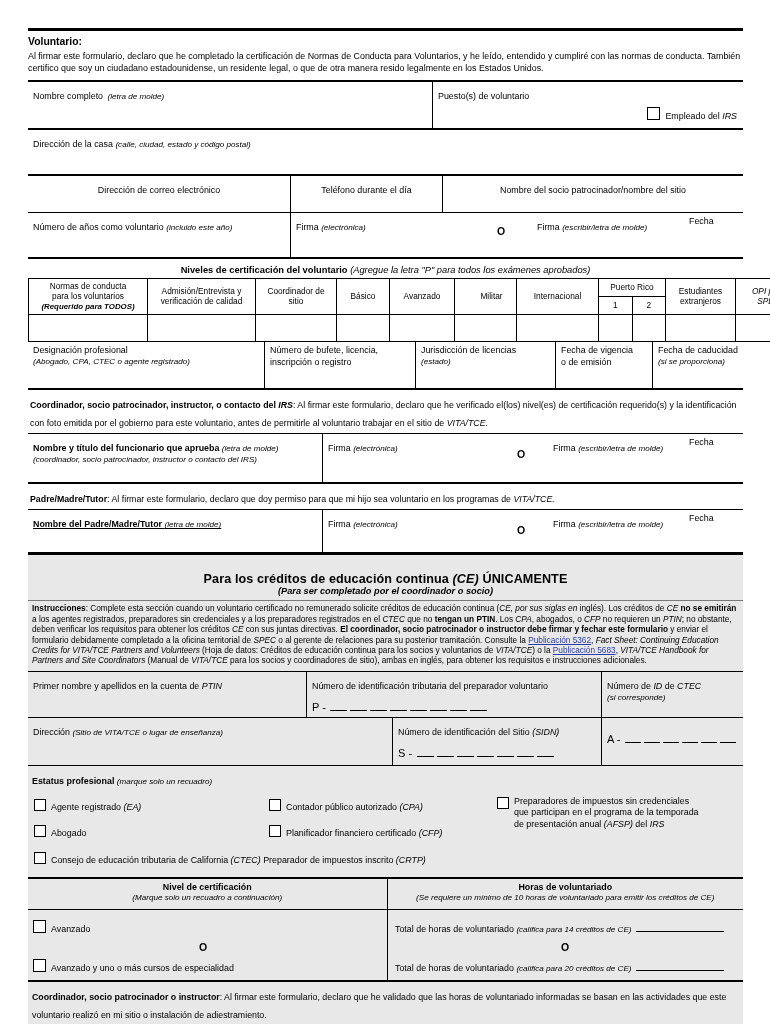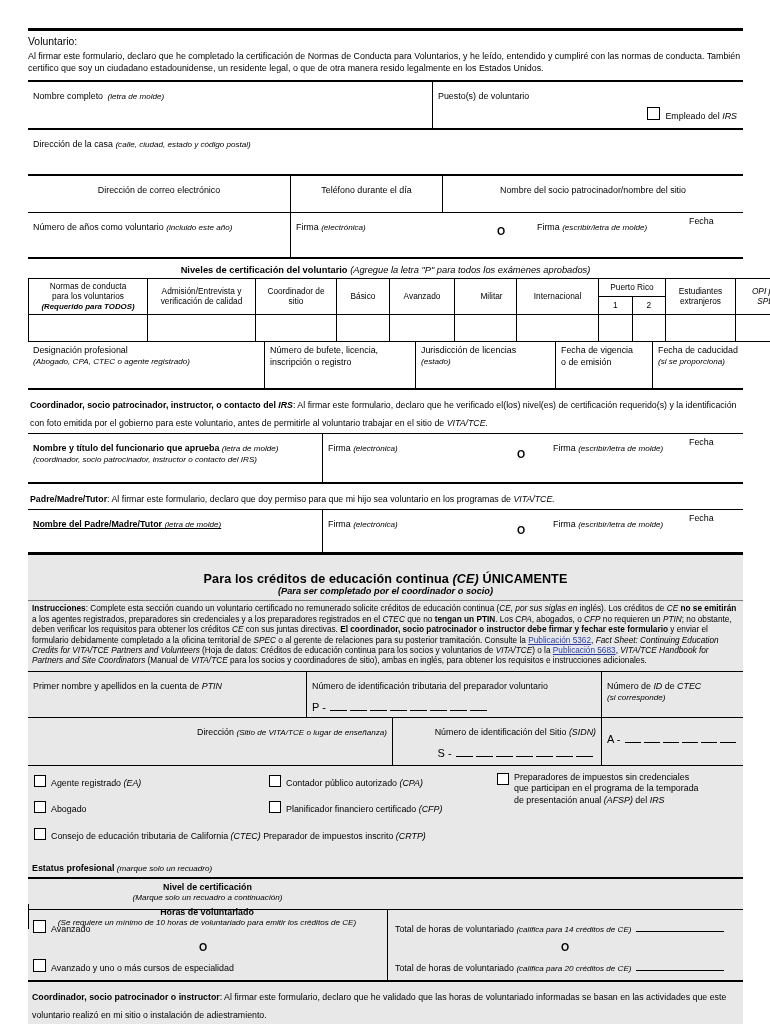--- a/index.html
+++ b/index.html
@@ -34,21 +34,21 @@
 
   .vline { border-left: 1px solid #000; }
 
   i, .it { font-style: italic; }
   b, .bd { font-weight: bold; }
   .t85  { font-size: 8.8px; line-height: 11.5px; }
   .t11  { font-size: 11px; line-height: 14px; }
   .small-it { font-size: 8.1px; font-style: italic; line-height: 10.5px; }
 
   
-  .vol-head { font-weight: normal; font-size: 10.4px; margin: 5px 0 4px 0; }
+  .vol-head { font-weight: bold; font-size: 10.4px; margin: 5px 0 4px 0; }
   .vol-body { font-size: 8.9px; line-height: 11.8px; margin-bottom: 5px; }
 
   
   .row { display: flex; position: relative; box-sizing: border-box; }
   .cell { position: relative; box-sizing: border-box; padding: 3px 5px 0 5px; }
   .lbl { font-size: 8.9px; line-height: 11.5px; }
 
   .cbox {
     display: inline-block;
     width: 10px; height: 10px;
@@ -318,40 +318,44 @@
           <span class="dash"></span><span class="dash"></span><span class="dash"></span><span class="dash"></span><span class="dash"></span><span class="dash"></span><span class="dash"></span><span class="dash"></span>
         </div>
       </div>
       <div class="cell vline" style="width:142px;">
         <span class="lbl">Número de </span><span class="lbl it">ID</span><span class="lbl"> de </span><span class="lbl it">CTEC</span>
         <div class="small-it">(si corresponde)</div>
       </div>
     </div>
 
     <div class="rule-thin"></div>
-    <div class="row" style="height:47px;text-align:right;">
+    <div class="row" style="height:47px;">
       <div class="cell" style="width:364px;">
         <span class="lbl">Dirección </span><span class="small-it">(Sitio de VITA/TCE o lugar de enseñanza)</span>
       </div>
       <div class="cell vline" style="width:209px;">
         <span class="lbl">Número de identificación del Sitio </span><span class="lbl it">(SIDN)</span>
         <div style="margin-top:4px;">
           <span class="t11">S -</span>
           <span class="dash"></span><span class="dash"></span><span class="dash"></span><span class="dash"></span><span class="dash"></span><span class="dash"></span><span class="dash"></span>
         </div>
       </div>
       <div class="cell vline" style="width:142px;">
         <div style="margin-top:8px; white-space:nowrap;">
           <span class="t11">A -</span>
           <span class="dash" style="width:16px;"></span><span class="dash" style="width:16px;"></span><span class="dash" style="width:16px;"></span><span class="dash" style="width:16px;"></span><span class="dash" style="width:16px;"></span><span class="dash" style="width:16px;"></span>
         </div>
       </div>
     </div>
 
     <div class="rule-thin"></div>
+    <div style="padding:4px 4px 2px 4px;">
+      <span class="lbl bd">Estatus profesional </span><span class="small-it">(marque solo un recuadro)</span>
+    </div>
+
     <div style="position:relative; height:84px; padding:3px 4px 0 4px;">
 
       <div style="position:absolute; left:6px; top:6px;">
         <span class="cbox"></span><span class="lbl">Agente registrado </span><span class="lbl it">(EA)</span>
       </div>
       <div style="position:absolute; left:6px; top:32px;">
         <span class="cbox"></span><span class="lbl">Abogado</span>
       </div>
       <div style="position:absolute; left:6px; top:59px;">
         <span class="cbox"></span><span class="lbl">Consejo de educación tributaria de California </span><span class="lbl it">(CTEC)</span><span class="lbl"> Preparador de impuestos inscrito </span><span class="lbl it">(CRTP)</span>
@@ -367,26 +371,22 @@
       <div style="position:absolute; left:469px; top:6px; width:236px;">
         <span class="cbox" style="float:left; margin-top:1px;"></span>
         <div style="margin-left:17px;">
           <div class="lbl">Preparadores de impuestos sin credenciales</div>
           <div class="lbl">que participan en el programa de la temporada</div>
           <div class="lbl"><span>de presentación anual </span><span class="it">(AFSP)</span><span> del </span><span class="it">IRS</span></div>
         </div>
       </div>
     </div>
 
-    <div style="padding:4px 4px 2px 4px;">
-      <span class="lbl bd">Estatus profesional </span><span class="small-it">(marque solo un recuadro)</span>
-    </div>
-
     <div class="rule-med"></div>
-    <div class="row" style="height:30px;flex-direction:column;">
+    <div class="row" style="height:30px;">
       <div style="width:359px; text-align:center; padding-top:3px;">
         <div class="lbl bd">Nivel de certificación</div>
         <div class="small-it">(Marque solo un recuadro a continuación)</div>
       </div>
       <div class="vline" style="width:356px; text-align:center; padding-top:3px;">
         <div class="lbl bd">Horas de voluntariado</div>
         <div class="small-it">(Se requiere un mínimo de 10 horas de voluntariado para emitir los créditos de CE)</div>
       </div>
     </div>
 

